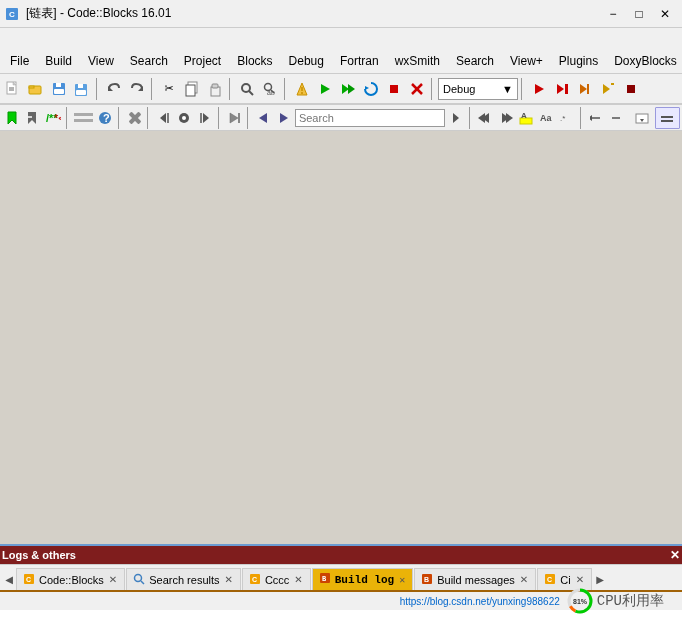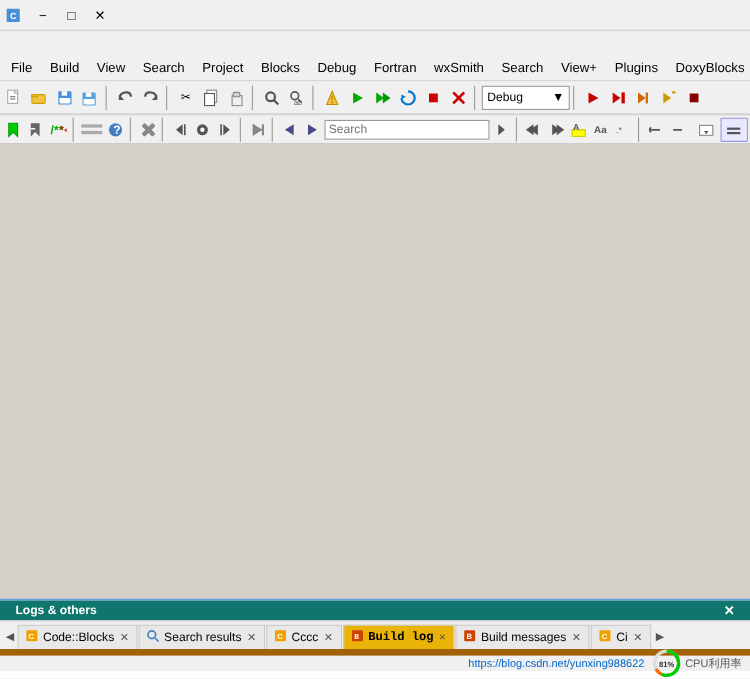--- a/index.html
+++ b/index.html
@@ -150,25 +150,25 @@
 
     
     .bottom-panel {
       height: 73px;
       background: #fff;
       border-top: 2px solid #6b9bd2;
       display: flex;
       flex-direction: column;
     }
     .bottom-panel-header {
-      background: #0f766e;
+      background: #7f1d1d;
       height: 18px;
       display: flex;
       align-items: center;
-      padding: 0 14px;
+      padding: 0 2px;
       color: #fff;
       font-size: 11px;
       font-weight: bold;
       justify-content: space-between;
     }
     .bottom-panel-close {
       cursor: pointer;
       font-size: 12px;
       color: #fff;
     }
@@ -222,36 +222,37 @@
       padding: 0 1px;
     }
 
     
     .status-area {
       height: 20px;
       background: #f0f0f0;
       display: flex;
       align-items: center;
       justify-content: flex-end;
-      padding: 0 8px;
+      padding: 0 18px;
       font-size: 10px;
       color: #555;
-      border-top: 6px solid #a16207;
+      border-top: 2px solid #a16207;
     }
   </style>
 </head>
 <body>
 
 <div class="title-bar">
   <div class="title-bar-icon">
     <svg width="14" height="14" viewBox="0 0 14 14">
       <rect x="1" y="1" width="12" height="12" fill="#4a90d9" rx="1"></rect>
       <text x="7" y="10" font-size="8" text-anchor="middle" fill="#fff" font-weight="bold">C</text>
     </svg>
   </div>
+  <span class="title-bar-text">[链表] - Code::Blocks 16.01</span>
   <div class="title-bar-controls">
     <button class="title-btn">−</button>
     <button class="title-btn">□</button>
     <button class="title-btn close">✕</button>
   </div>
 </div>
 
 <div class="menu-bar">
   <span class="menu-item">File</span>
   <span class="menu-item">Build</span>
@@ -650,16 +651,16 @@
 
     <span style="display:inline-flex;align-items:center;gap:3px;">
       <svg width="28" height="28" viewBox="0 0 28 28">
         <circle cx="14" cy="14" r="11" fill="none" stroke="#ddd" stroke-width="3"></circle>
 
         <circle cx="14" cy="14" r="11" fill="none" stroke="#00cc00" stroke-width="3" stroke-dasharray="56 69" stroke-dashoffset="17" transform="rotate(-90 14 14)"></circle>
 
         <circle cx="14" cy="14" r="11" fill="none" stroke="#ff6600" stroke-width="3" stroke-dasharray="7 62" stroke-dashoffset="-39" transform="rotate(-90 14 14)"></circle>
         <text x="14" y="17" font-size="7" text-anchor="middle" fill="#333" font-weight="bold">81%</text>
       </svg>
-      <span style="font-size:10px;color:#555;">CPU利用率</span>
+      <span style="font-size:14px;color:#555;font-family:Liberation Mono, monospace;">CPU利用率</span>
     </span>
   </div>
 </div>
 
 </body></html>

